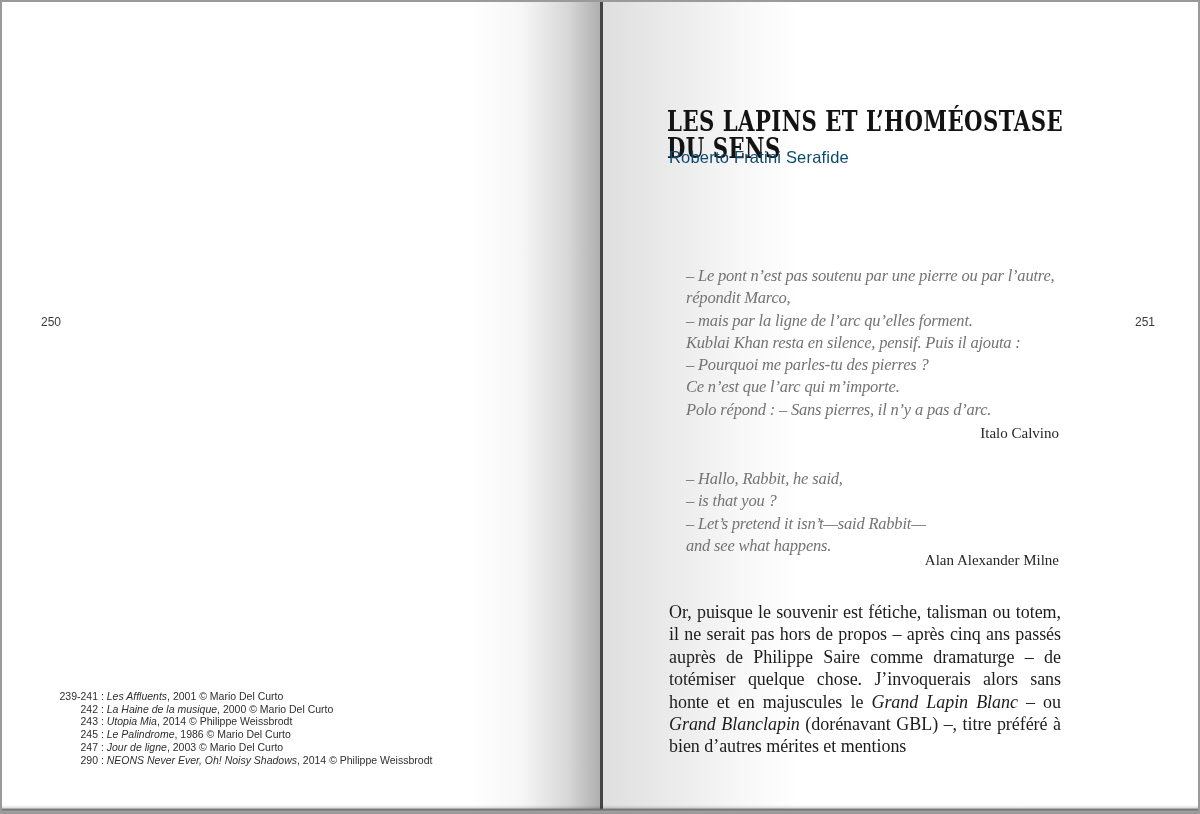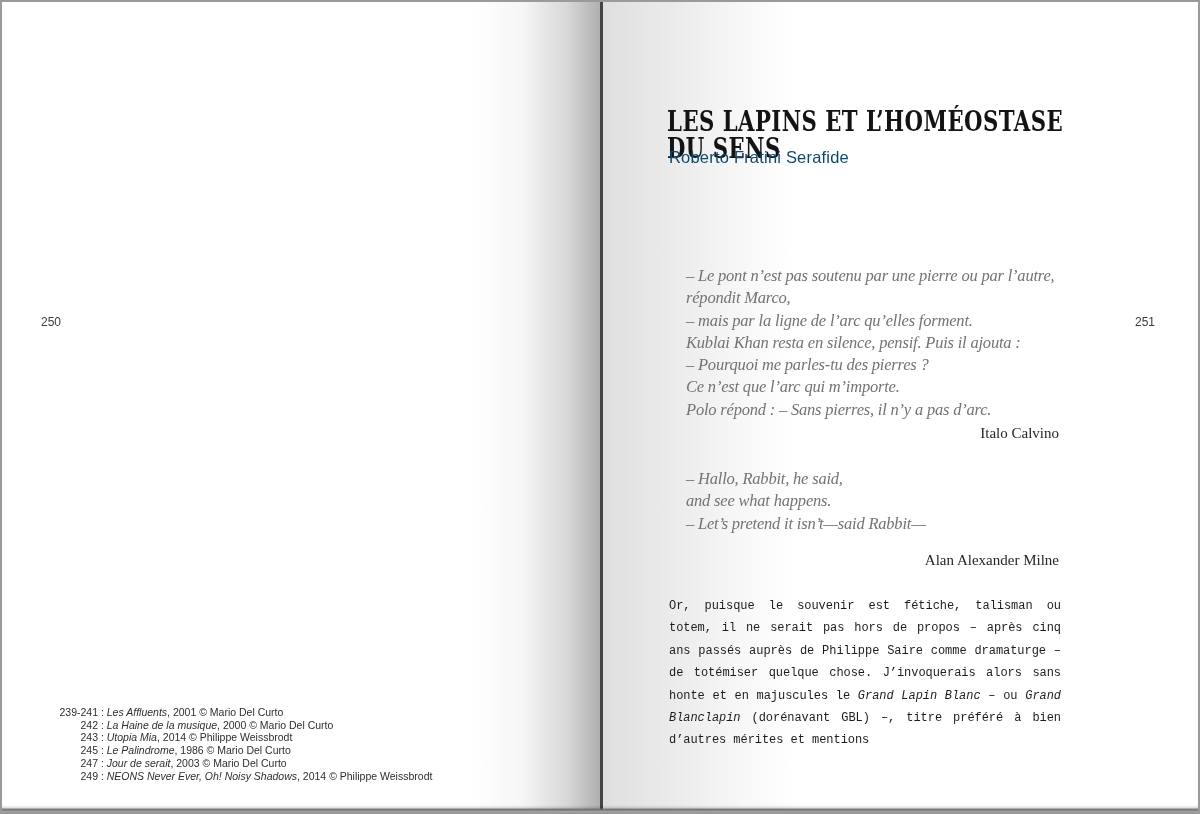--- a/index.html
+++ b/index.html
@@ -26,21 +26,21 @@
     position:absolute;left:0;right:0;bottom:0;height:7px;
     background:linear-gradient(to bottom,
       rgba(0,0,0,0) 0%, rgba(0,0,0,0.10) 35%, #6e6e6e 68%, #b0b0b0 100%);
   }
   
   .page-num{position:absolute;font-family:"Liberation Sans",sans-serif;
     font-size:12px;color:#3a3a3a;}
   .pn-left{left:39px;top:313px;}
   .pn-right{right:43px;top:313px;}
   .captions{
-    position:absolute;left:54px;top:704px;
+    position:absolute;left:54px;top:688px;
     font-family:"Liberation Sans",sans-serif;
     font-size:10.5px;line-height:12.7px;color:#2e2e2e;
   }
   .caption-line{white-space:nowrap;}
   .cap-num{display:inline-block;width:42px;text-align:right;}
   .cap-title{font-style:italic;}
   
   .title{
     position:absolute;left:665px;top:87px;
     font-family:"DejaVu Serif",serif;font-weight:bold;
@@ -60,22 +60,22 @@
   .quote-1{top:263px;}
   .quote-2{top:466px;}
   .attribution{
     position:absolute;left:667px;width:390px;text-align:right;
     font-size:15px;color:#262626;
   }
   .attr-1{top:423px;}
   .attr-2{top:550px;}
   .body-par{
     position:absolute;left:667px;top:581px;width:392px;
-    font-size:12px;line-height:22.4px;text-align:justify;
-    letter-spacing:-0.05px;color:#1c1c1c;font-family:Liberation Mono, monospace;
+    font-size:18px;line-height:22.4px;text-align:justify;
+    letter-spacing:-0.05px;color:#1c1c1c;
   }
   .it{font-style:italic;}
 </style>
 </head>
 <body>
 
 <div class="spread">
 
   <div class="gutter-left"></div>
   <div class="spine"></div>
@@ -83,22 +83,22 @@
   <div class="bottom-edge"></div>
 
   <div>
     <div class="page-num pn-left">250</div>
 
     <div class="captions">
         <div class="caption-line"><span class="cap-num">239-241</span><span class="cap-sep"> : </span><span class="cap-title">Les Affluents</span><span class="cap-rest">, 2001 © Mario Del Curto</span></div>
         <div class="caption-line"><span class="cap-num">242</span><span class="cap-sep"> : </span><span class="cap-title">La Haine de la musique</span><span class="cap-rest">, 2000 © Mario Del Curto</span></div>
         <div class="caption-line"><span class="cap-num">243</span><span class="cap-sep"> : </span><span class="cap-title">Utopia Mia</span><span class="cap-rest">, 2014 © Philippe Weissbrodt</span></div>
         <div class="caption-line"><span class="cap-num">245</span><span class="cap-sep"> : </span><span class="cap-title">Le Palindrome</span><span class="cap-rest">, 1986 © Mario Del Curto</span></div>
-        <div class="caption-line"><span class="cap-num">247</span><span class="cap-sep"> : </span><span class="cap-title">Jour de serait</span><span class="cap-rest">, 2003 © Mario Del Curto</span></div>
-        <div class="caption-line"><span class="cap-num">249</span><span class="cap-sep"> : </span><span class="cap-title">NEONS Never Ever, Oh! Noisy Shadows</span><span class="cap-rest">, 2014 © Philippe Weissbrodt</span></div>
+        <div class="caption-line"><span class="cap-num">247</span><span class="cap-sep"> : </span><span class="cap-title">Jour de ligne</span><span class="cap-rest">, 2003 © Mario Del Curto</span></div>
+        <div class="caption-line"><span class="cap-num">290</span><span class="cap-sep"> : </span><span class="cap-title">NEONS Never Ever, Oh! Noisy Shadows</span><span class="cap-rest">, 2014 © Philippe Weissbrodt</span></div>
       </div>
   </div>
 
   <div>
     <div class="page-num pn-right">251</div>
 
     <h1 class="title">
       <div>LES LAPINS ET L’HOMÉOSTASE</div>
       <div>DU SENS</div>
     </h1>
@@ -111,21 +111,22 @@
         <div class="quote-line">– mais par la ligne de l’arc qu’elles forment.</div>
         <div class="quote-line">Kublai Khan resta en silence, pensif. Puis il ajouta :</div>
         <div class="quote-line">– Pourquoi me parles-tu des pierres ?</div>
         <div class="quote-line">Ce n’est que l’arc qui m’importe.</div>
         <div class="quote-line">Polo répond : – Sans pierres, il n’y a pas d’arc.</div>
       </div>
     <div class="attribution attr-1">Italo Calvino</div>
 
     <div class="quote quote-2">
         <div class="quote-line">– Hallo, Rabbit, he said,</div>
+        <div class="quote-line">– is that you ?</div>
+        <div class="quote-line">– Let’s pretend it isn’t—said Rabbit—</div>
         <div class="quote-line">and see what happens.</div>
-        <div class="quote-line">– Let’s pretend it isn’t—said Rabbit—</div>
       </div>
     <div class="attribution attr-2">Alan Alexander Milne</div>
 
     <p class="body-par"><span class="body-seg">Or, puisque le souvenir est fétiche, talisman ou totem, il ne serait pas hors de propos – après cinq ans passés auprès de Philippe Saire comme dramaturge – de totémiser quelque chose. J’invoquerais alors sans honte et en majuscules le </span><span class="body-seg it">Grand Lapin Blanc</span><span class="body-seg"> – ou </span><span class="body-seg it">Grand Blanclapin</span><span class="body-seg"> (dorénavant GBL) –, titre préféré à bien d’autres mérites et mentions</span></p>
   </div>
 
 </div>
 
 </body></html>

